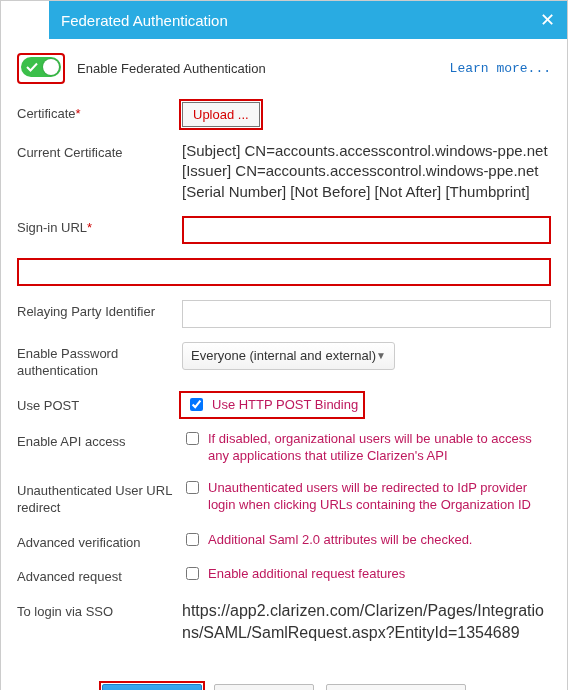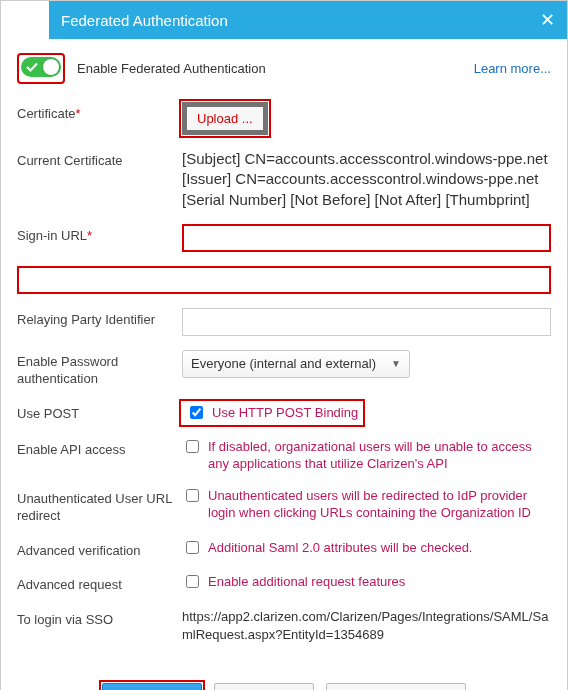--- a/index.html
+++ b/index.html
@@ -69,20 +69,21 @@
   .toggle-highlight {
     border: 2px solid #d40000;
     border-radius: 4px;
     padding: 2px;
     display: inline-block;
   }
   .learn-more {
     color: #1a6fc4;
     cursor: pointer;
     font-size: 13px;
+    font-family: Liberation Mono, monospace;
   }
   .form-row {
     display: flex;
     align-items: flex-start;
     margin-bottom: 14px;
   }
   .form-label {
     width: 165px;
     flex-shrink: 0;
     color: #444;
@@ -91,21 +92,21 @@
   }
   .form-label .req {
     color: #c00;
   }
   .form-value {
     flex: 1;
     color: #333;
     line-height: 1.4;
   }
   .upload-btn {
-    border: 5px solid #737373;
+    border: 1px solid #737373;
     background: #f7f7f7;
     color: #d40000;
     padding: 4px 10px;
     cursor: pointer;
     font-size: 13px;
   }
   .hi-red {
     outline: 2px solid #d40000;
     outline-offset: 1px;
     display: inline-block;
@@ -126,21 +127,21 @@
   }
   .text-input.hi {
     border: 2px solid #d40000;
   }
   .dropdown {
     border: 1px solid #ccc;
     background: linear-gradient(#fff,#f3f3f3);
     padding: 4px 8px;
     display: inline-flex;
     align-items: center;
-    gap: 15px;
+    gap: 0;
     cursor: pointer;
     border-radius: 3px;
     font-size: 13px;
     color: #333;
   }
   .dropdown .caret {
     font-size: 10px;
     color: #666;
   }
   .check-row {
@@ -150,21 +151,21 @@
   }
   .check-row input[type=checkbox] {
     margin-top: 2px;
   }
   .check-label {
     font-size: 13px;
     color: #be185d;
     line-height: 1.35;
   }
   .sso-url {
-    font-size: 13px;
+    font-size: 16px;
     color: #333;
     word-break: break-all;
     max-width: 370px;
     line-height: 1.35;
   }
   .button-bar {
     display: flex;
     justify-content: center;
     gap: 12px;
     margin-top: 40px;

